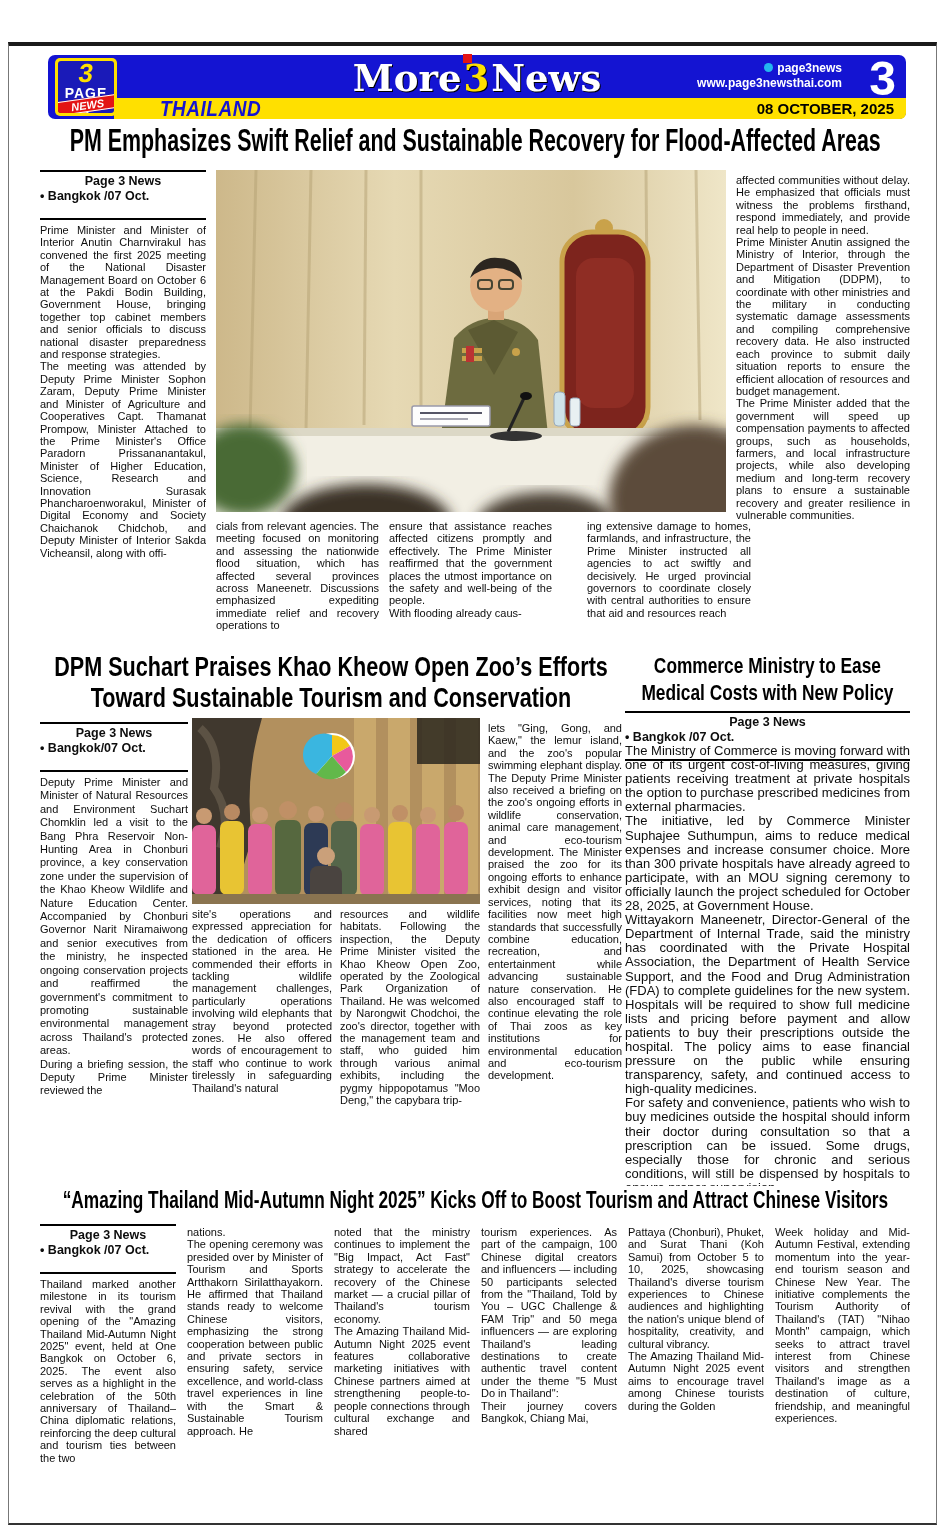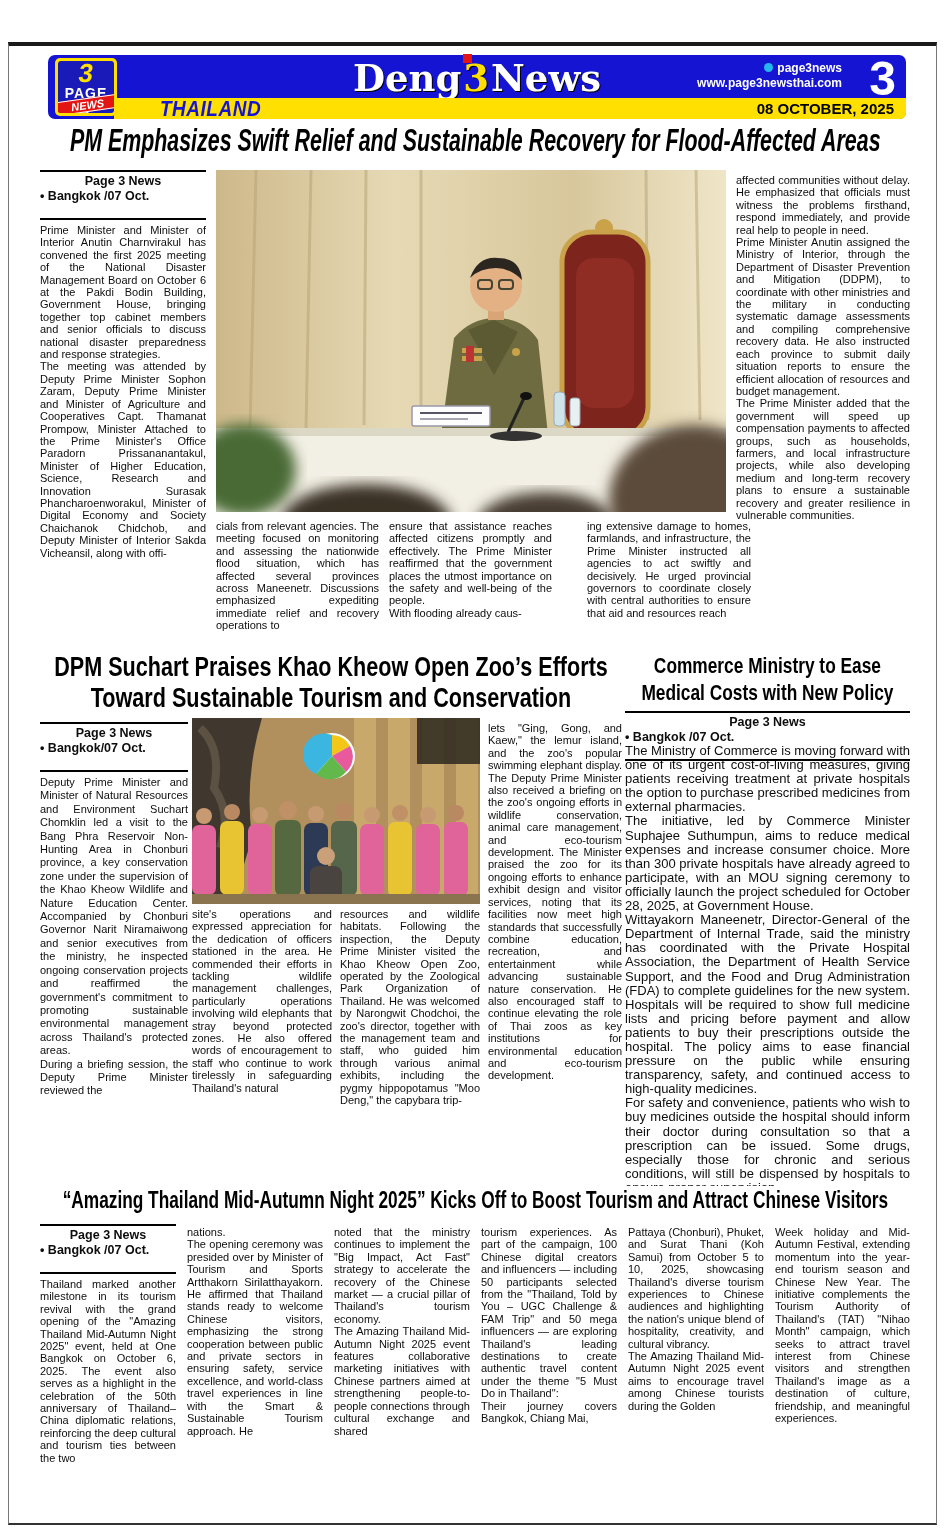--- a/index.html
+++ b/index.html
@@ -50,33 +50,33 @@
 <div class="frame"></div>
 
 <div class="header">
   <div class="logo">
     <div class="logo-inner">
       <span class="logo-num">3</span>
       <span class="logo-page">PAGE 3</span>
       <span class="logo-news">NEWS</span>
     </div>
   </div>
-  <div class="masthead"><span>Deng</span><span class="num"><i></i><span>3</span></span><span>News</span></div>
+  <div class="masthead"><span>More</span><span class="num"><i></i><span>3</span></span><span>News</span></div>
   <div class="social">
     <div><span class="dot"></span><span>page3news</span></div>
     <div>www.page3newsthai.com</div>
   </div>
   <div class="pageno">3</div>
   <div class="hdr-yellowband">
     <span class="thailand">THAILAND</span>
     <span class="hdr-date">08 OCTOBER, 2025</span>
   </div>
 </div>
 
-<section style="left:40px; top:123px; width:870px; height:40px;font-style:italic;">
+<section style="left:40px; top:123px; width:870px; height:40px;">
   <div class="hl" style="font-size:31px; width:145%; text-align:center; transform:scaleX(0.69);">PM Emphasizes Swift Relief and Sustainable Recovery for Flood-Affected Areas</div>
 </section>
 
 <section style="left:40px; top:170px; width:870px; height:482px;">
   <div class="col" style="left:0; top:0; width:166px; height:482px;">
     <div class="byline">
       <div class="byl-src">Page 3 News</div>
       <div class="byl-dl">• Bangkok /07 Oct.</div>
     </div>
     <div class="body-sm">Prime Minister and Minister of Interior Anutin Charnvirakul has convened the first 2025 meeting of the National Disaster Management Board on October 6 at the Pakdi Bodin Building, Government House, bringing together top cabinet members and senior officials to discuss national disaster preparedness and response strategies.

